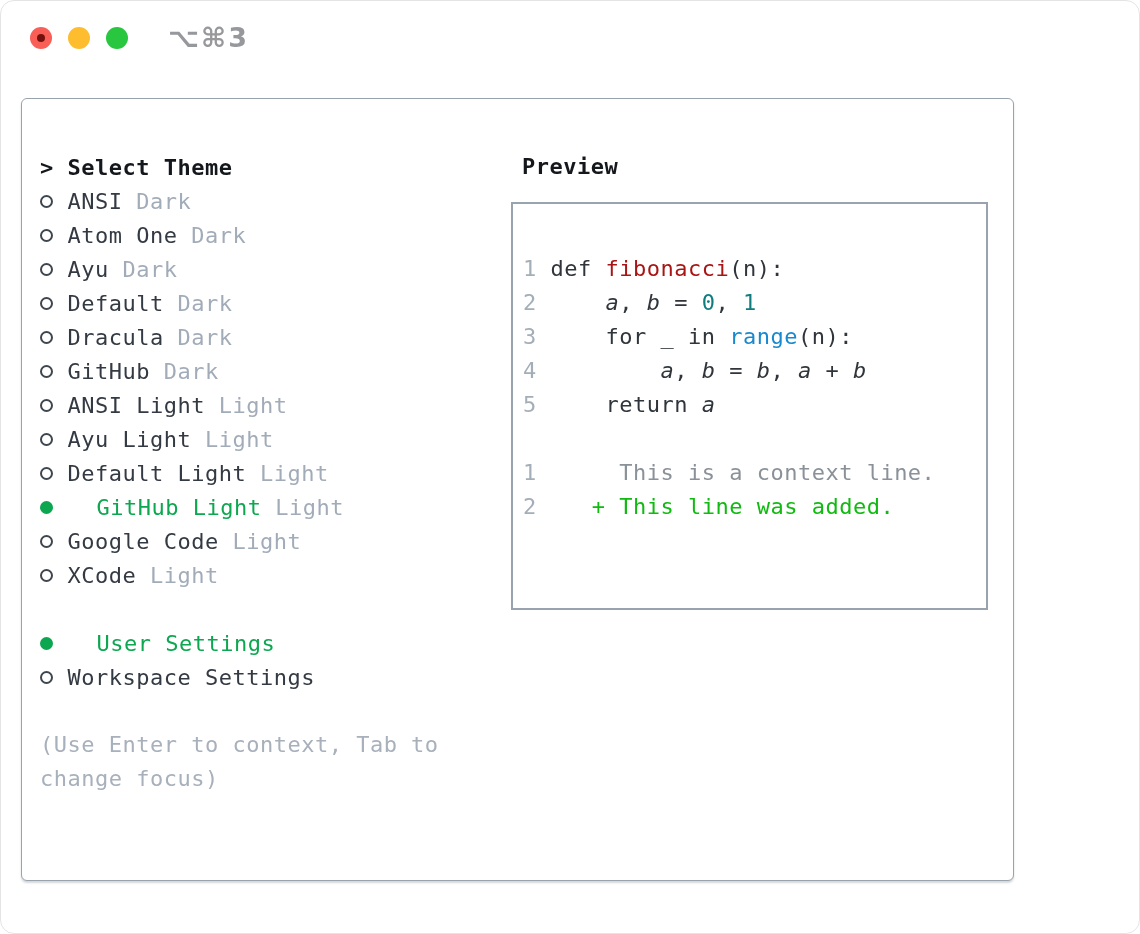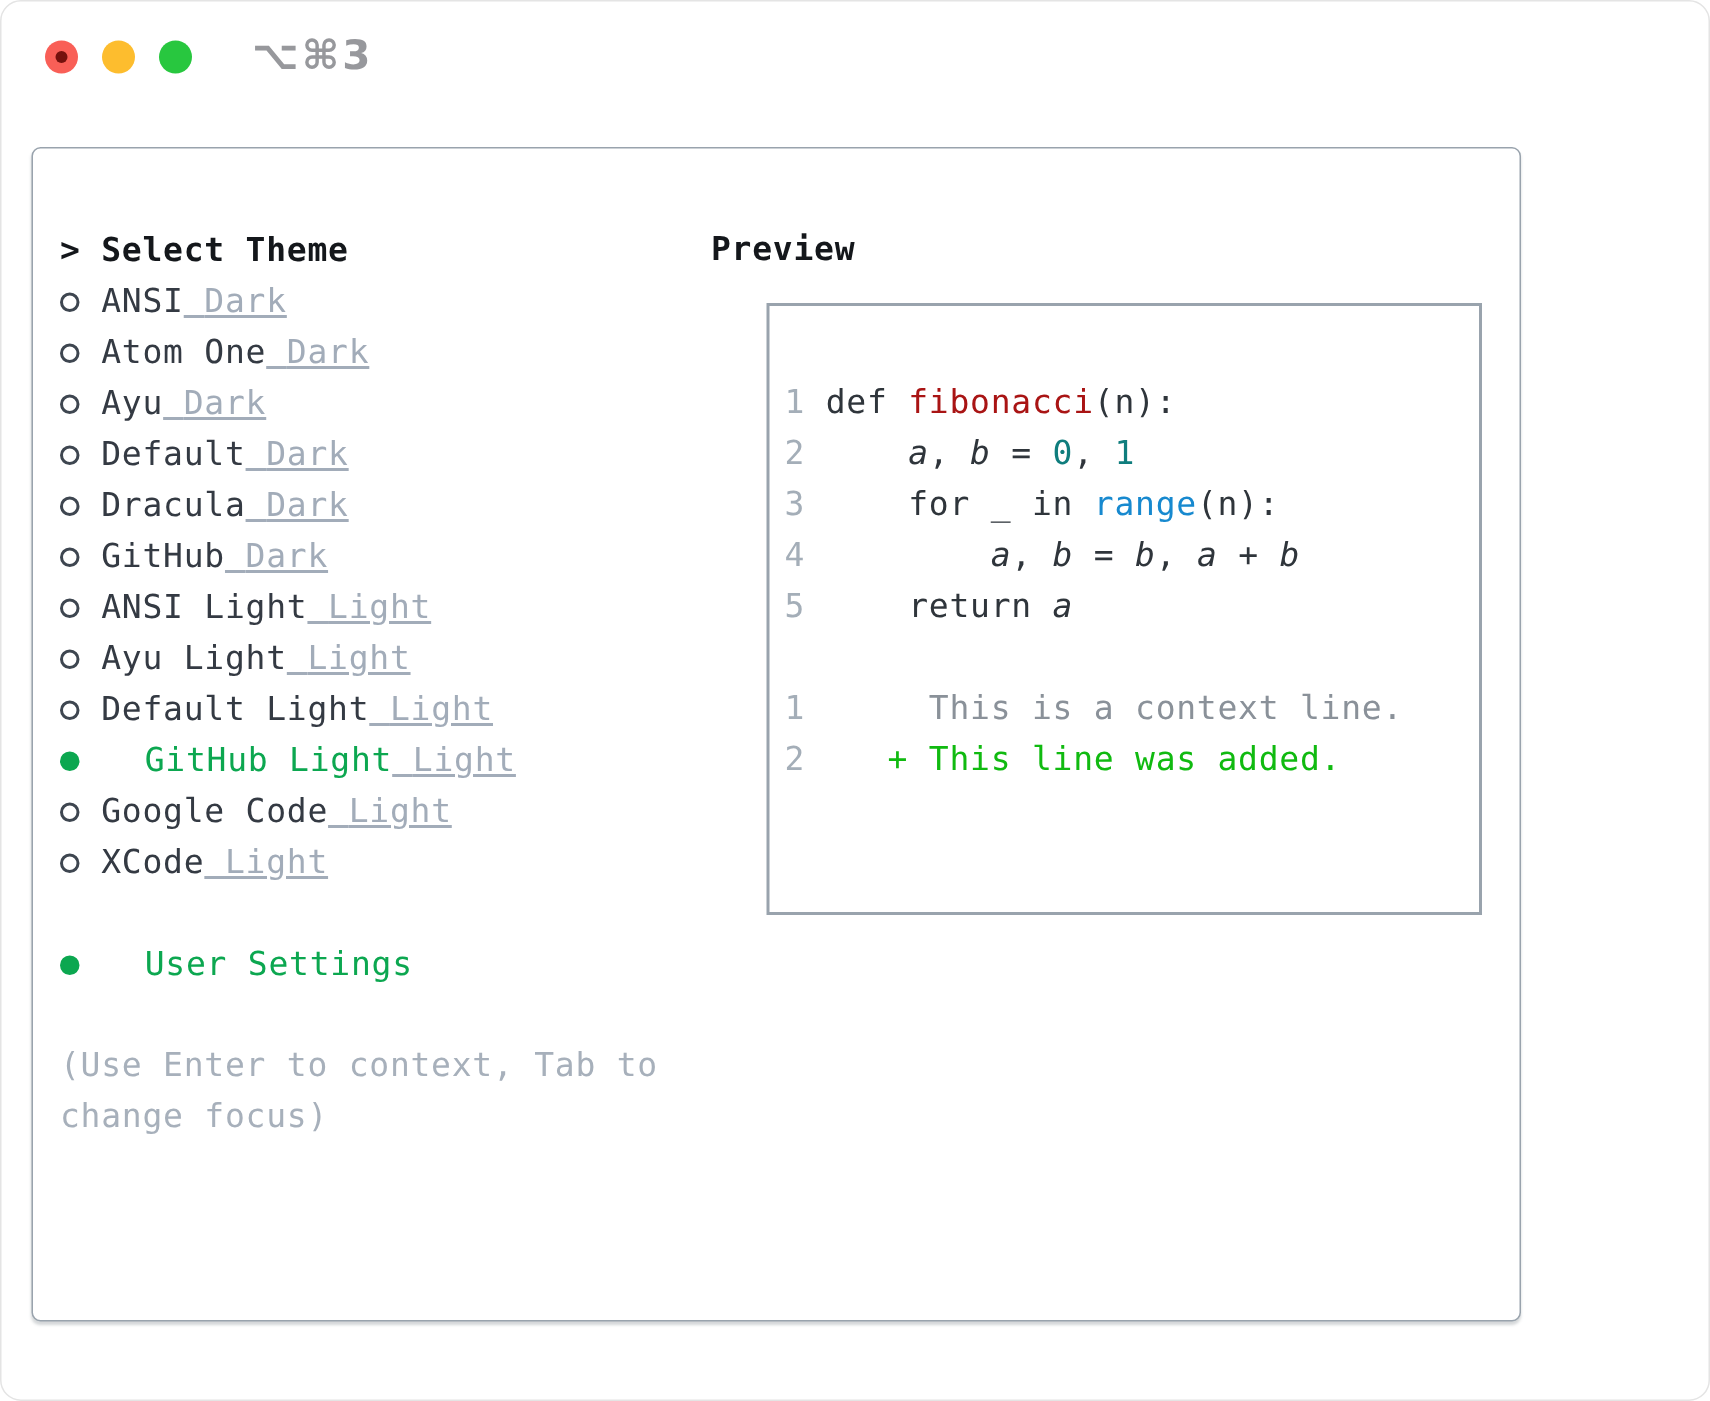--- a/index.html
+++ b/index.html
@@ -30,25 +30,25 @@
   }
   .left-col{position:absolute;left:18px;top:51px;}
   .row{height:34px;display:flex;align-items:center;}
   .symcol{width:27.5px;display:flex;align-items:center;flex:none;}
   .prompt{font-weight:bold;color:var(--header_black);}
   .hdr{font-weight:bold;color:var(--header_black);}
   .bullet{width:13px;height:13px;box-sizing:border-box;border:2px solid #3E4650;border-radius:50%;}
   .bullet.sel{background:var(--accent_green);border-color:var(--accent_green);}
   .name{color:var(--item_dark);white-space:pre;}
   .name.green{color:var(--accent_green);margin-left:29px;}
-  .tag{color:var(--tag_gray);white-space:pre;text-decoration:underline;}
+  .tag{color:var(--tag_gray);white-space:pre;}
   .tag:not(:empty)::before{content:" ";}
   .help-line{height:34px;line-height:34px;color:var(--help_gray);white-space:pre;}
   
-  .preview-label{position:absolute;left:452px;top:51px;height:34px;line-height:34px;font-weight:bold;color:var(--header_black);}
+  .preview-label{position:absolute;left:500px;top:51px;height:34px;line-height:34px;font-weight:bold;color:var(--header_black);}
   .preview-box{
     position:absolute;left:489px;top:103px;width:477px;height:408px;box-sizing:border-box;
     border:2px solid var(--border_gray);background:#fff;
     padding:48px 12px 0 10px;overflow:hidden;
   }
   .crow{height:34px;line-height:34px;white-space:pre;color:var(--code_dark);}
   .ln{display:inline-block;width:27.5px;color:var(--line_number_gray);}
   .c-c{color:var(--code_dark);}
   .c-f{color:var(--function_red);}
   .c-v{color:var(--code_dark);font-style:italic;}
@@ -170,20 +170,26 @@
       <div class="row"></div>
 
 
       <div id="apply-list">
           <div class="row">
             <span class="symcol">
               <span class="bullet sel"></span>
             </span>
             <span class="name green">User Settings</span>
           </div>
+          <div class="row">
+            <span class="symcol">
+              <span class="bullet"></span>
+            </span>
+            <span class="name">Workspace Settings</span>
+          </div>
         </div>
 
       <div class="row"></div>
 
       <div class="help-line">(Use Enter to context, Tab to</div>
       <div class="help-line">change focus)</div>
     </div>
 
     <div class="preview-label">Preview</div>
 

